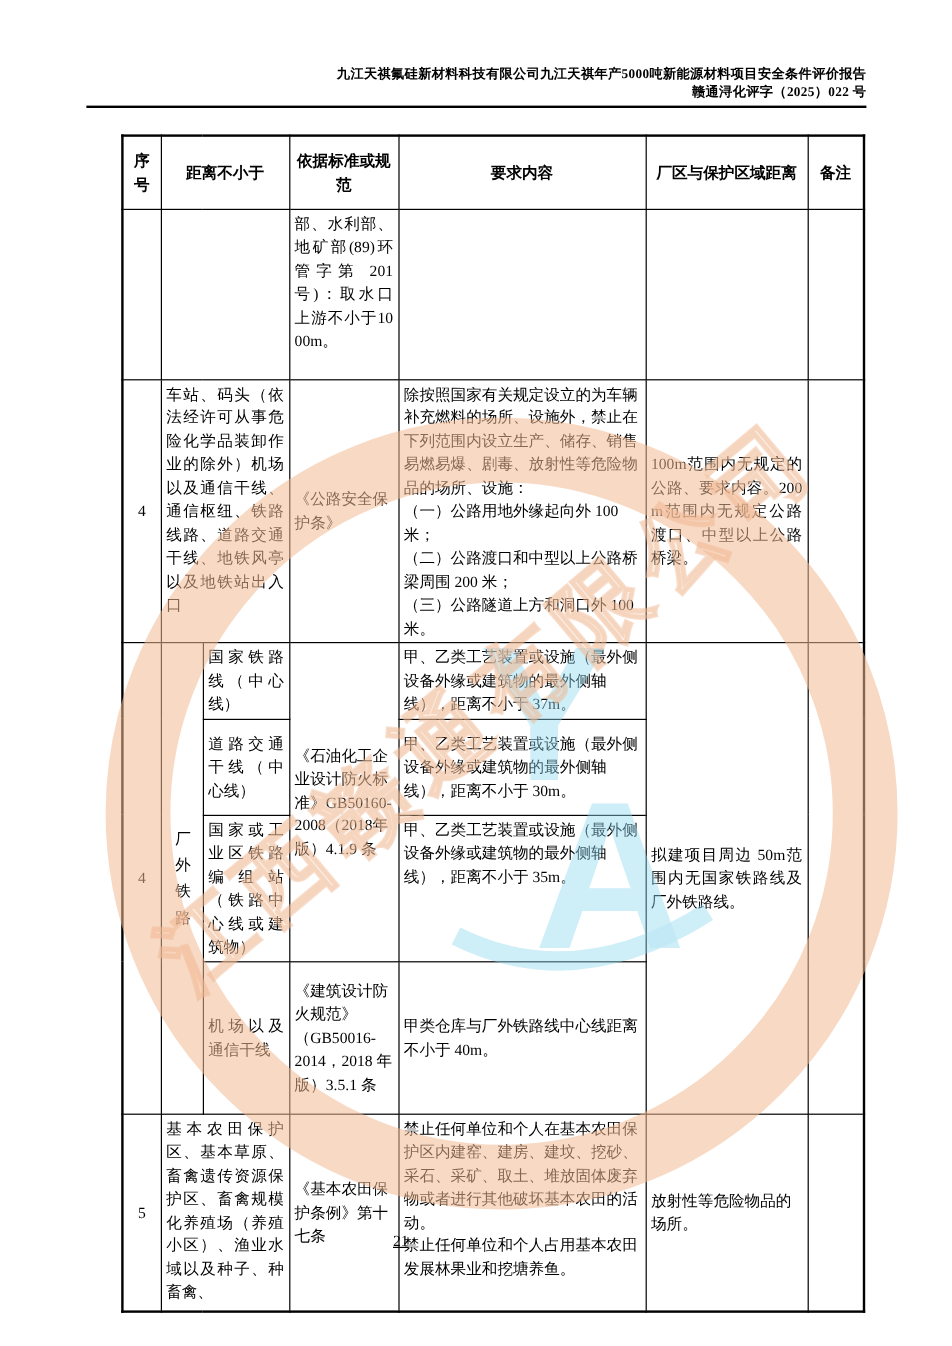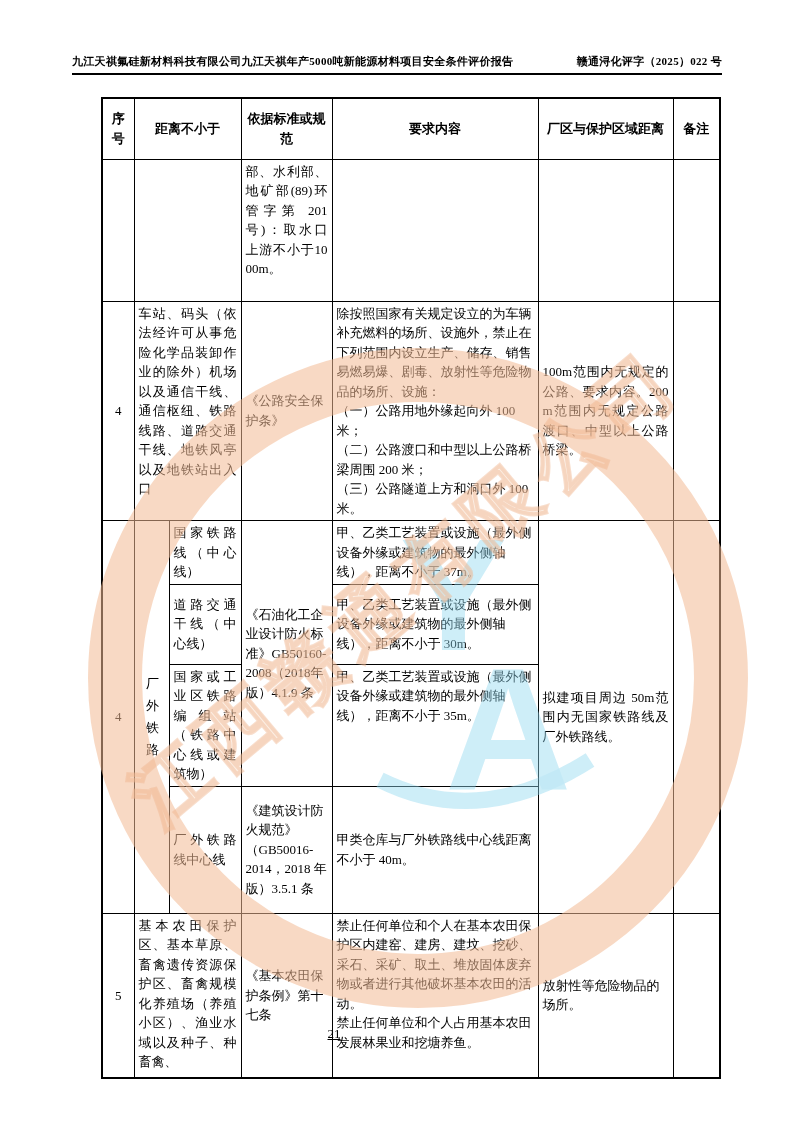--- a/index.html
+++ b/index.html
@@ -7,26 +7,26 @@
     width:793px;height:1122px;position:relative;overflow:hidden;
     background:#ffffff;
     font-family:"Liberation Serif","DejaVu Serif",serif;
     color:#000;
   }
   
   .doc-header{
     position:absolute;left:72px;top:54px;width:650px;
     display:flex;justify-content:space-between;align-items:flex-end;
     border-bottom:2px solid #000;padding-bottom:4px;
-    font-size:11px;font-weight:bold;letter-spacing:0.3px;
+    font-size:11px;font-weight:bold;letter-spacing:0.3px;flex-direction:column;
   }
   .doc-header .right{white-space:nowrap;margin-left:26px;}
   
   table.report{
-    position:absolute;left:101px;top:97px;width:618px;
+    position:absolute;left:101px;top:112px;width:618px;
     border-collapse:collapse;table-layout:fixed;
     font-size:13px;line-height:1.5;
     z-index:1;
   }
   table.report td,table.report th{
     border:1px solid #000;
     padding:2px 4px;
     vertical-align:middle;
     overflow:hidden;
   }
@@ -133,21 +133,21 @@
     <td class="just">道路交通干线（中心线）</td>
     <td class="left">甲、乙类工艺装置或设施（最外侧设备外缘或建筑物的最外侧轴线），距离不小于 30m。</td>
   </tr>
 
   <tr style="height:100px">
     <td class="just">国家或工业区铁路编组站（铁路中心线或建筑物）</td>
     <td class="left vtop">甲、乙类工艺装置或设施（最外侧设备外缘或建筑物的最外侧轴线），距离不小于 35m。</td>
   </tr>
 
   <tr style="height:127px">
-    <td class="just">厂外铁路线中心线</td>
+    <td class="just">机场以及通信干线</td>
     <td class="cent">《建筑设计防火规范》（GB50016-2014，2018 年版）3.5.1 条</td>
     <td class="left">甲类仓库与厂外铁路线中心线距离不小于 40m。</td>
   </tr>
 
   <tr style="height:165px">
     <td class="c-seq">5</td>
     <td colspan="2" class="just vtop">基本农田保护区、基本草原、畜禽遗传资源保护区、畜禽规模化养殖场（养殖小区）、渔业水域以及种子、种畜禽、</td>
     <td class="cent">《基本农田保护条例》第十七条</td>
     <td class="left vtop prewrap">禁止任何单位和个人在基本农田保护区内建窑、建房、建坟、挖砂、采石、采矿、取土、堆放固体废弃物或者进行其他破坏基本农田的活动。
 禁止任何单位和个人占用基本农田发展林果业和挖塘养鱼。</td>

